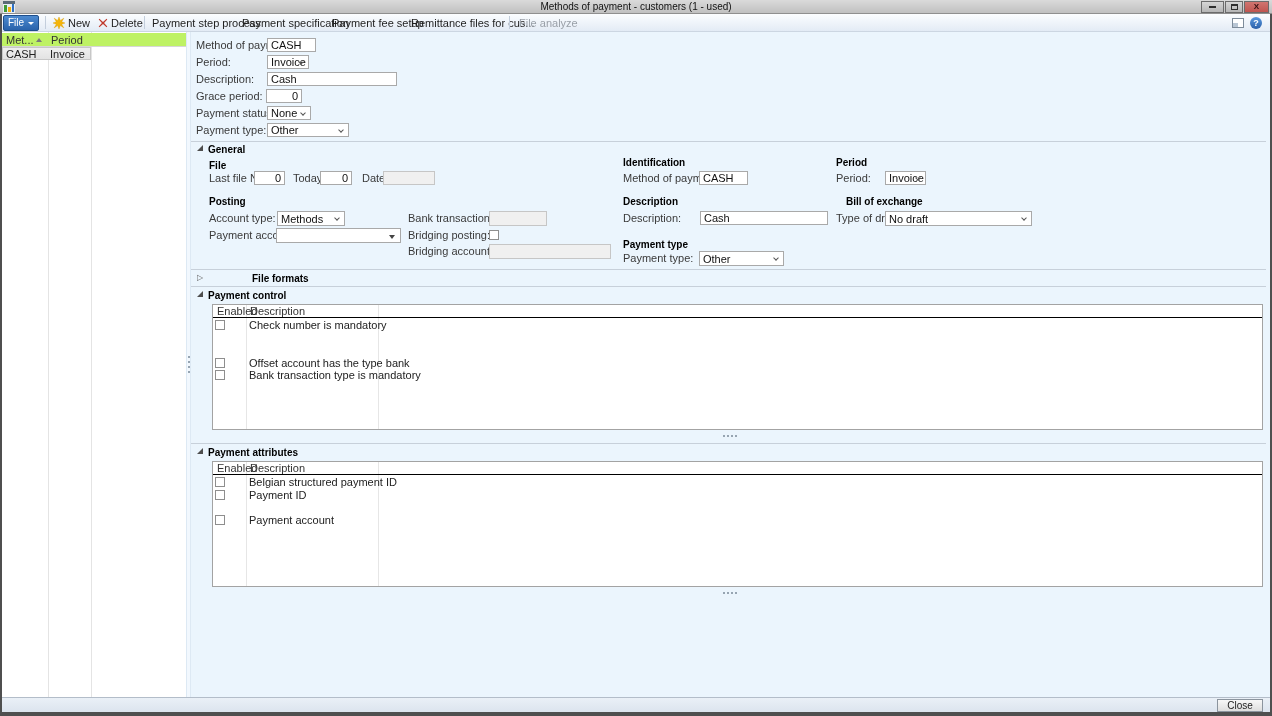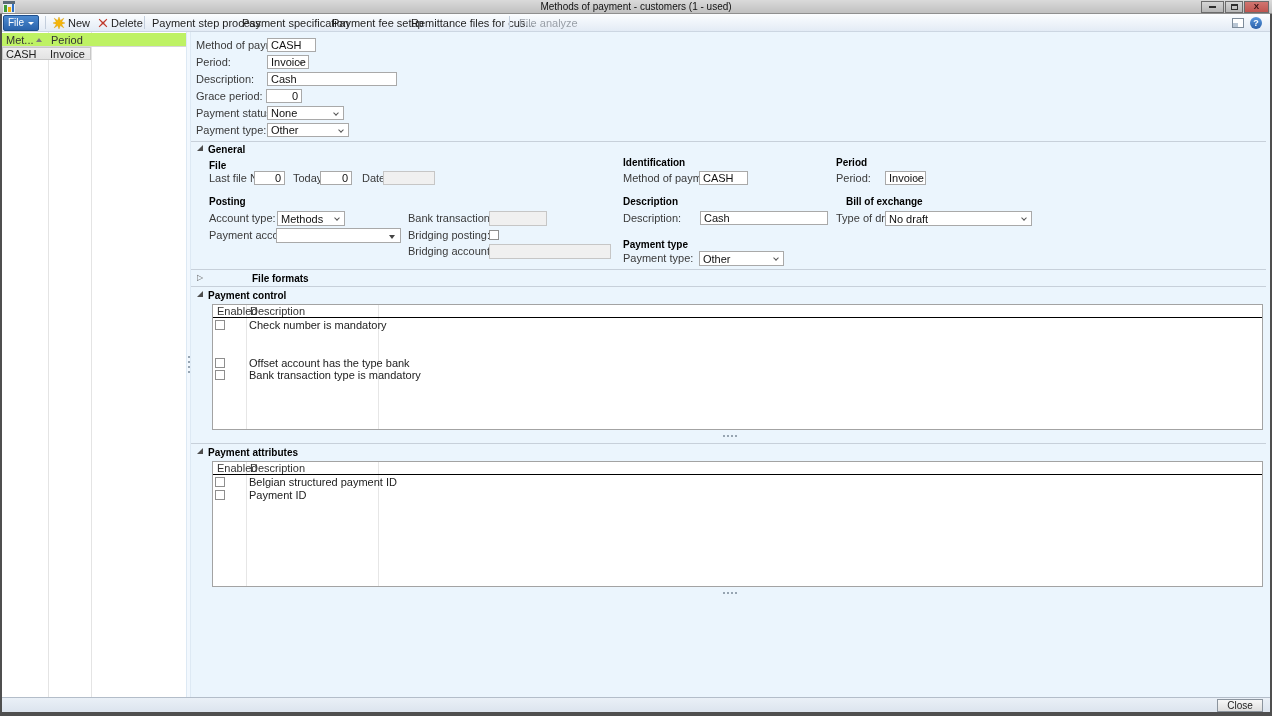--- a/index.html
+++ b/index.html
@@ -181,21 +181,21 @@
         <span class="chev"></span>
       </div>
 
     <span class="lbl" style="left:5px;top:40px;">Description:</span>
     <div class="inp" style="left:76px;top:40px;width:130px;height:14px;">Cash</div>
 
     <span class="lbl" style="left:5px;top:57px;">Grace period:</span>
     <div class="inp num" style="left:75px;top:57px;width:36px;height:14px;">0</div>
 
     <span class="lbl" style="left:5px;top:74px;">Payment status:</span>
-    <div class="sel" style="left:76px;top:74px;width:77px;height:14px;">
+    <div class="sel" style="left:76px;top:74px;width:44px;height:14px;">
         <span>None</span>
         <span class="chev"></span>
       </div>
 
     <span class="lbl" style="left:5px;top:91px;">Payment type:</span>
     <div class="sel" style="left:76px;top:91px;width:82px;height:14px;">
         <span>Other</span>
         <span class="chev"></span>
       </div>
 
@@ -309,20 +309,24 @@
         <span class="ghlbl" style="left:37px;">Description</span>
       </div>
       <div class="grow" style="top:14px;">
           <span class="cb"></span>
           <span class="gtext">Belgian structured payment ID</span>
         </div>
       <div class="grow" style="top:26.5px;">
           <span class="cb"></span>
           <span class="gtext">Payment ID</span>
         </div>
+      <div class="grow" style="top:51.5px;">
+          <span class="cb"></span>
+          <span class="gtext">Payment account</span>
+        </div>
     </div>
 
     <div class="hsplit-dots" style="left:532px;top:560px;">
       <span class="dot"></span>
         <span class="dot"></span>
         <span class="dot"></span>
         <span class="dot"></span>
     </div>
 
   </div>

